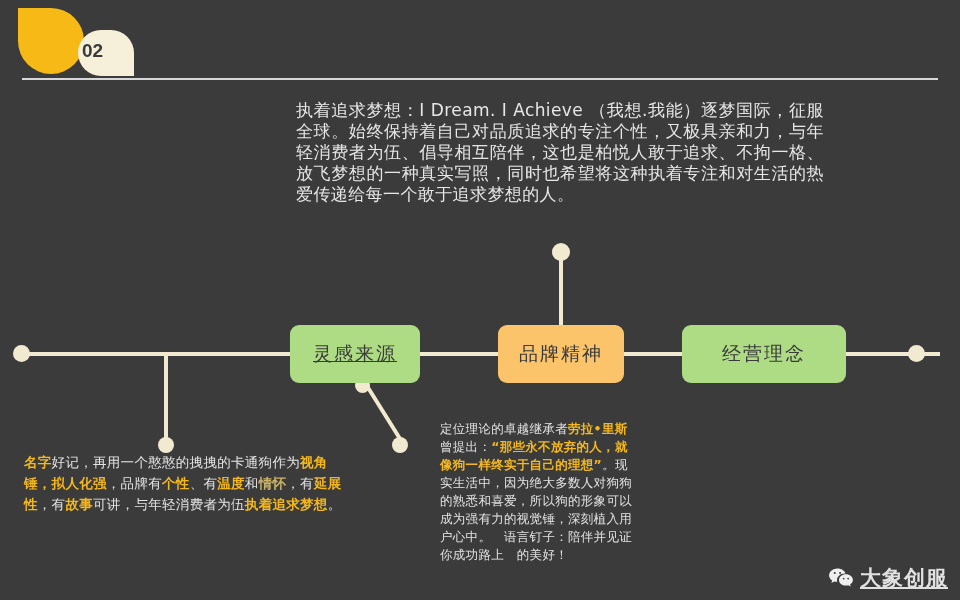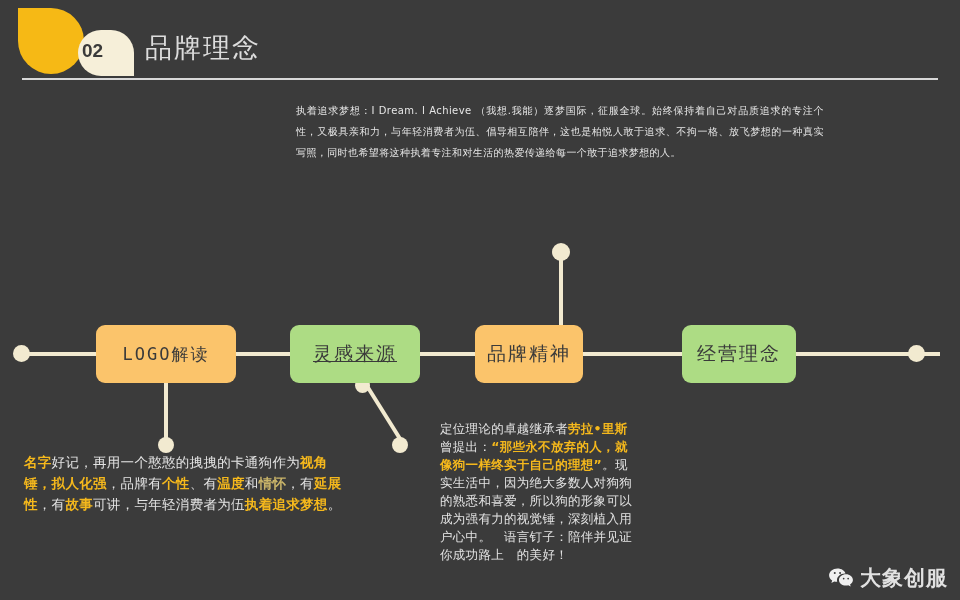--- a/index.html
+++ b/index.html
@@ -34,21 +34,21 @@
     font-family:"DejaVu Sans","Liberation Sans",sans-serif;
   }
   .hdr-rule {
     position:absolute; left:22px; top:78px; width:916px; height:2px;
     background:#d8d8d8;
   }
 
   
   .intro {
     position:absolute; left:296px; top:100px; width:528px;
-    font-size:10px; line-height:21px; color:#e6e6e6;
+    font-size:17px; line-height:21px; color:#e6e6e6;
     letter-spacing:0.4px; text-align:justify;
     font-family:"DejaVu Sans","Liberation Sans",sans-serif;
   }
 
   
   .tl-line {
     position:absolute; left:20px; top:352px; width:920px; height:4px;
     background:#F2EAD0;
   }
   .tl-dot {
@@ -63,22 +63,22 @@
     border-radius:9px;
     display:flex; align-items:center; justify-content:center;
     color:#3a3a3a; letter-spacing:2px;
     font-family:"DejaVu Sans","Liberation Sans",sans-serif;
     font-size:19px;
   }
   .node.orange { background:#FBC46B; }
   .node.green  { background:#ADDC84; }
   .node.n1 { left:96px;  width:140px; }
   .node.n2 { left:290px; width:130px;text-decoration:underline; }
-  .node.n3 { left:475px; width:108px; }
-  .node.n4 { left:682px; width:114px; }
+  .node.n3 { left:498px; width:126px; }
+  .node.n4 { left:682px; width:164px; }
   .node.n1 span { font-family:"DejaVu Sans Mono","Liberation Mono",monospace; font-size:17px; }
 
   
   .stem { position:absolute; background:#F2EAD0; }
   .knob { position:absolute; border-radius:50%; background:#F2EAD0; }
 
   
   .stem-n1 { left:164px; top:355px; width:4px; height:88px; }
   .knob-n1 { left:158px; top:437px; width:16px; height:16px; }
 
@@ -104,61 +104,57 @@
   }
   .block.left   { left:24px;  top:452px; width:318px; }
   .block.middle { left:410px; top:420px; width:200px; font-size:12.5px; line-height:18px;margin-left:30px; }
   .hl { color:#F5B81C; font-weight:bold; }
   .hl-dim { color:#C9B469; font-weight:bold; }
 
   
   .wm {
     position:absolute; right:12px; bottom:8px;
     display:flex; align-items:center; gap:6px;
-    color:#f0f0f0; opacity:.92;
+    color:#f0f0f0; opacity:.92;text-decoration:underline;
   }
   .wm-text {
     font-size:21px; font-weight:bold; letter-spacing:1px;
     font-family:"DejaVu Sans","Liberation Sans",sans-serif;
     text-shadow:0 0 1px rgba(0,0,0,.4);
   }
   .wm-icon { width:26px; height:22px; display:block; }
 </style>
 </head>
 <body>
 
 <div class="stage">
 
   <div class="hdr-yellow"></div>
   <div class="hdr-cream"></div>
   <div class="hdr-num">02</div>
-  <div class="hdr-title">品牌理念</div>
   <div class="hdr-rule"></div>
 
   <div class="intro">执着追求梦想：I Dream. I Achieve （我想.我能）逐梦国际，征服全球。始终保持着自己对品质追求的专注个性，又极具亲和力，与年轻消费者为伍、倡导相互陪伴，这也是柏悦人敢于追求、不拘一格、放飞梦想的一种真实写照，同时也希望将这种执着专注和对生活的热爱传递给每一个敢于追求梦想的人。</div>
 
   <div class="tl-line"></div>
   <div class="tl-dot left"></div>
   <div class="tl-dot right"></div>
 
   <div class="stem stem-n1"></div>
   <div class="knob knob-n1"></div>
 
   <div class="knob knob-n2a"></div>
   <div class="diag-wrap">
     <div class="diag-line"></div>
   </div>
   <div class="knob knob-n2b"></div>
 
   <div class="stem stem-n3"></div>
   <div class="knob knob-n3"></div>
 
-  <div class="node orange n1">
-    <span>LOGO解读</span>
-  </div>
   <div class="node green n2">
     <span>灵感来源</span>
   </div>
   <div class="node orange n3">
     <span>品牌精神</span>
   </div>
   <div class="node green n4">
     <span>经营理念</span>
   </div>
 

